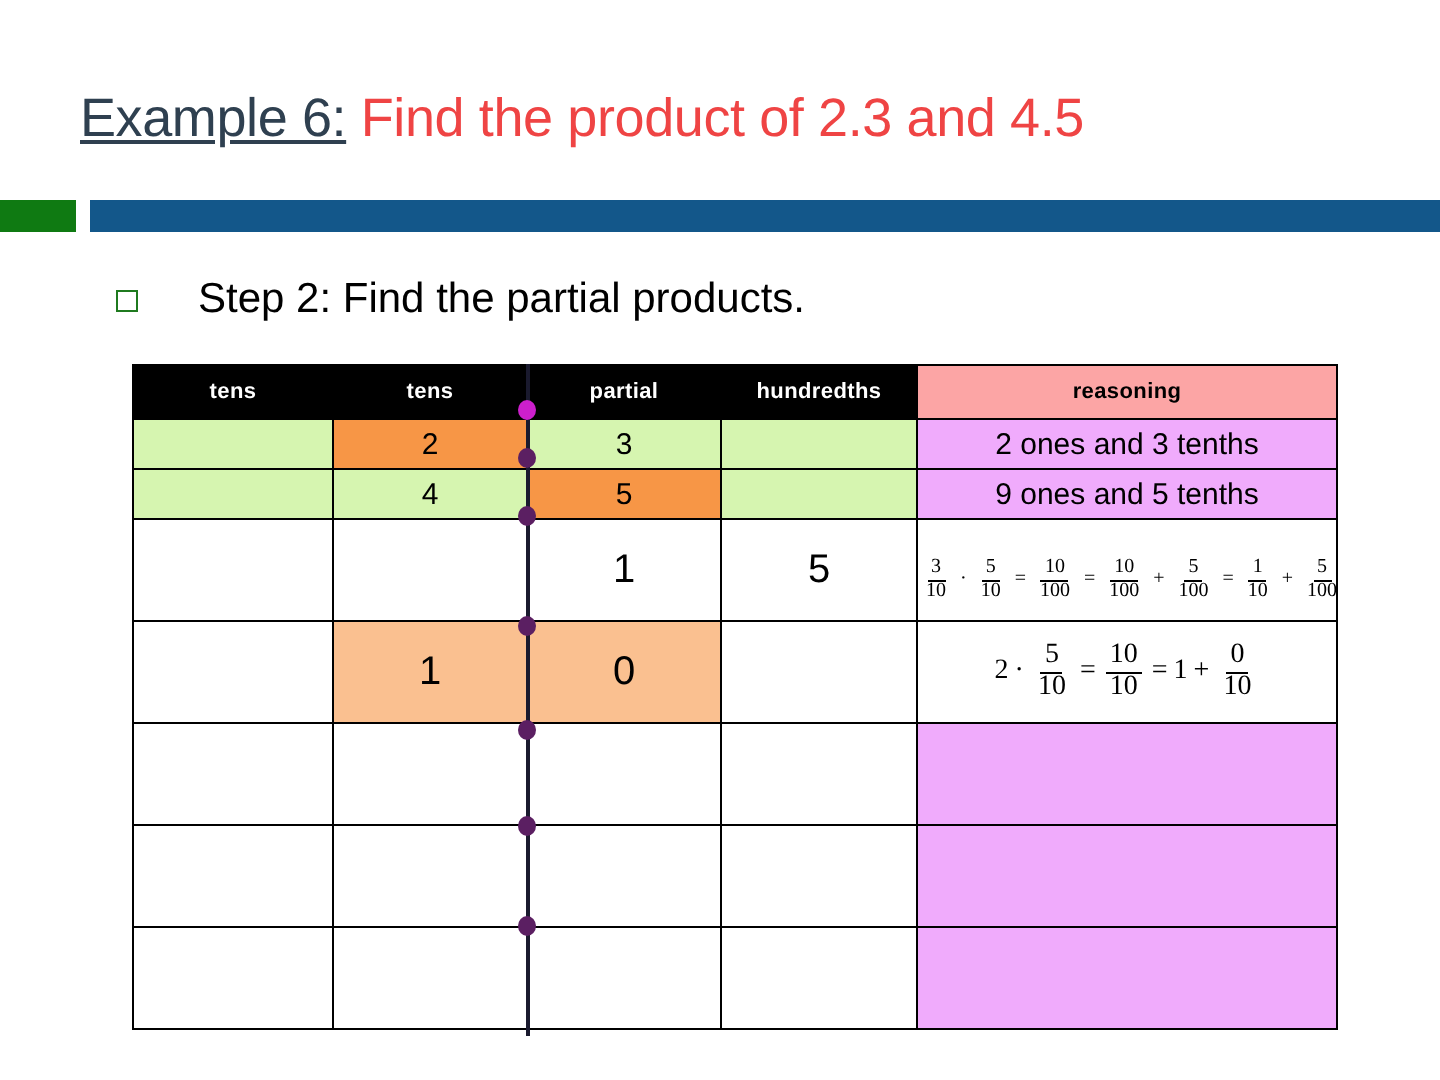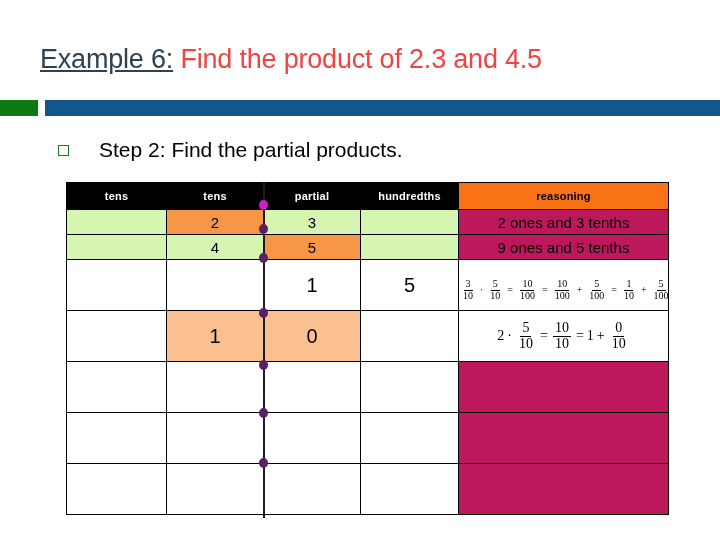--- a/index.html
+++ b/index.html
@@ -105,36 +105,36 @@
   
   tr.hdr th {
     height: 26px;
     background: #000000;
     color: #ffffff;
     font-size: 11px;
     font-weight: bold;
     letter-spacing: 0.2px;
   }
   tr.hdr th.reasoning-h {
-    background: #f97316;
+    background: #fca5a5;
     color: #000000;
     margin-left: 31px;
   }
 
   
   tr.r-small td { height: 24px; font-size: 15px; color: #000000; }
   tr.r-big   td { height: 50px; font-size: 20px; color: #000000; }
 
   td.fill-green  { background: #d6f5b0; }
   td.fill-orange { background: #f79646; }
   td.fill-peach  { background: #fac090; }
   td.fill-white  { background: #ffffff; }
 
   td.reason {
-    background: #be185d;
+    background: #f0abfc;
     text-align: left;
     padding-left: 8px;
     font-size: 14px;
     color: #000000;
   }
   td.reason-math {
     background: #ffffff;
     text-align: center;
     color: #000000;
   }

